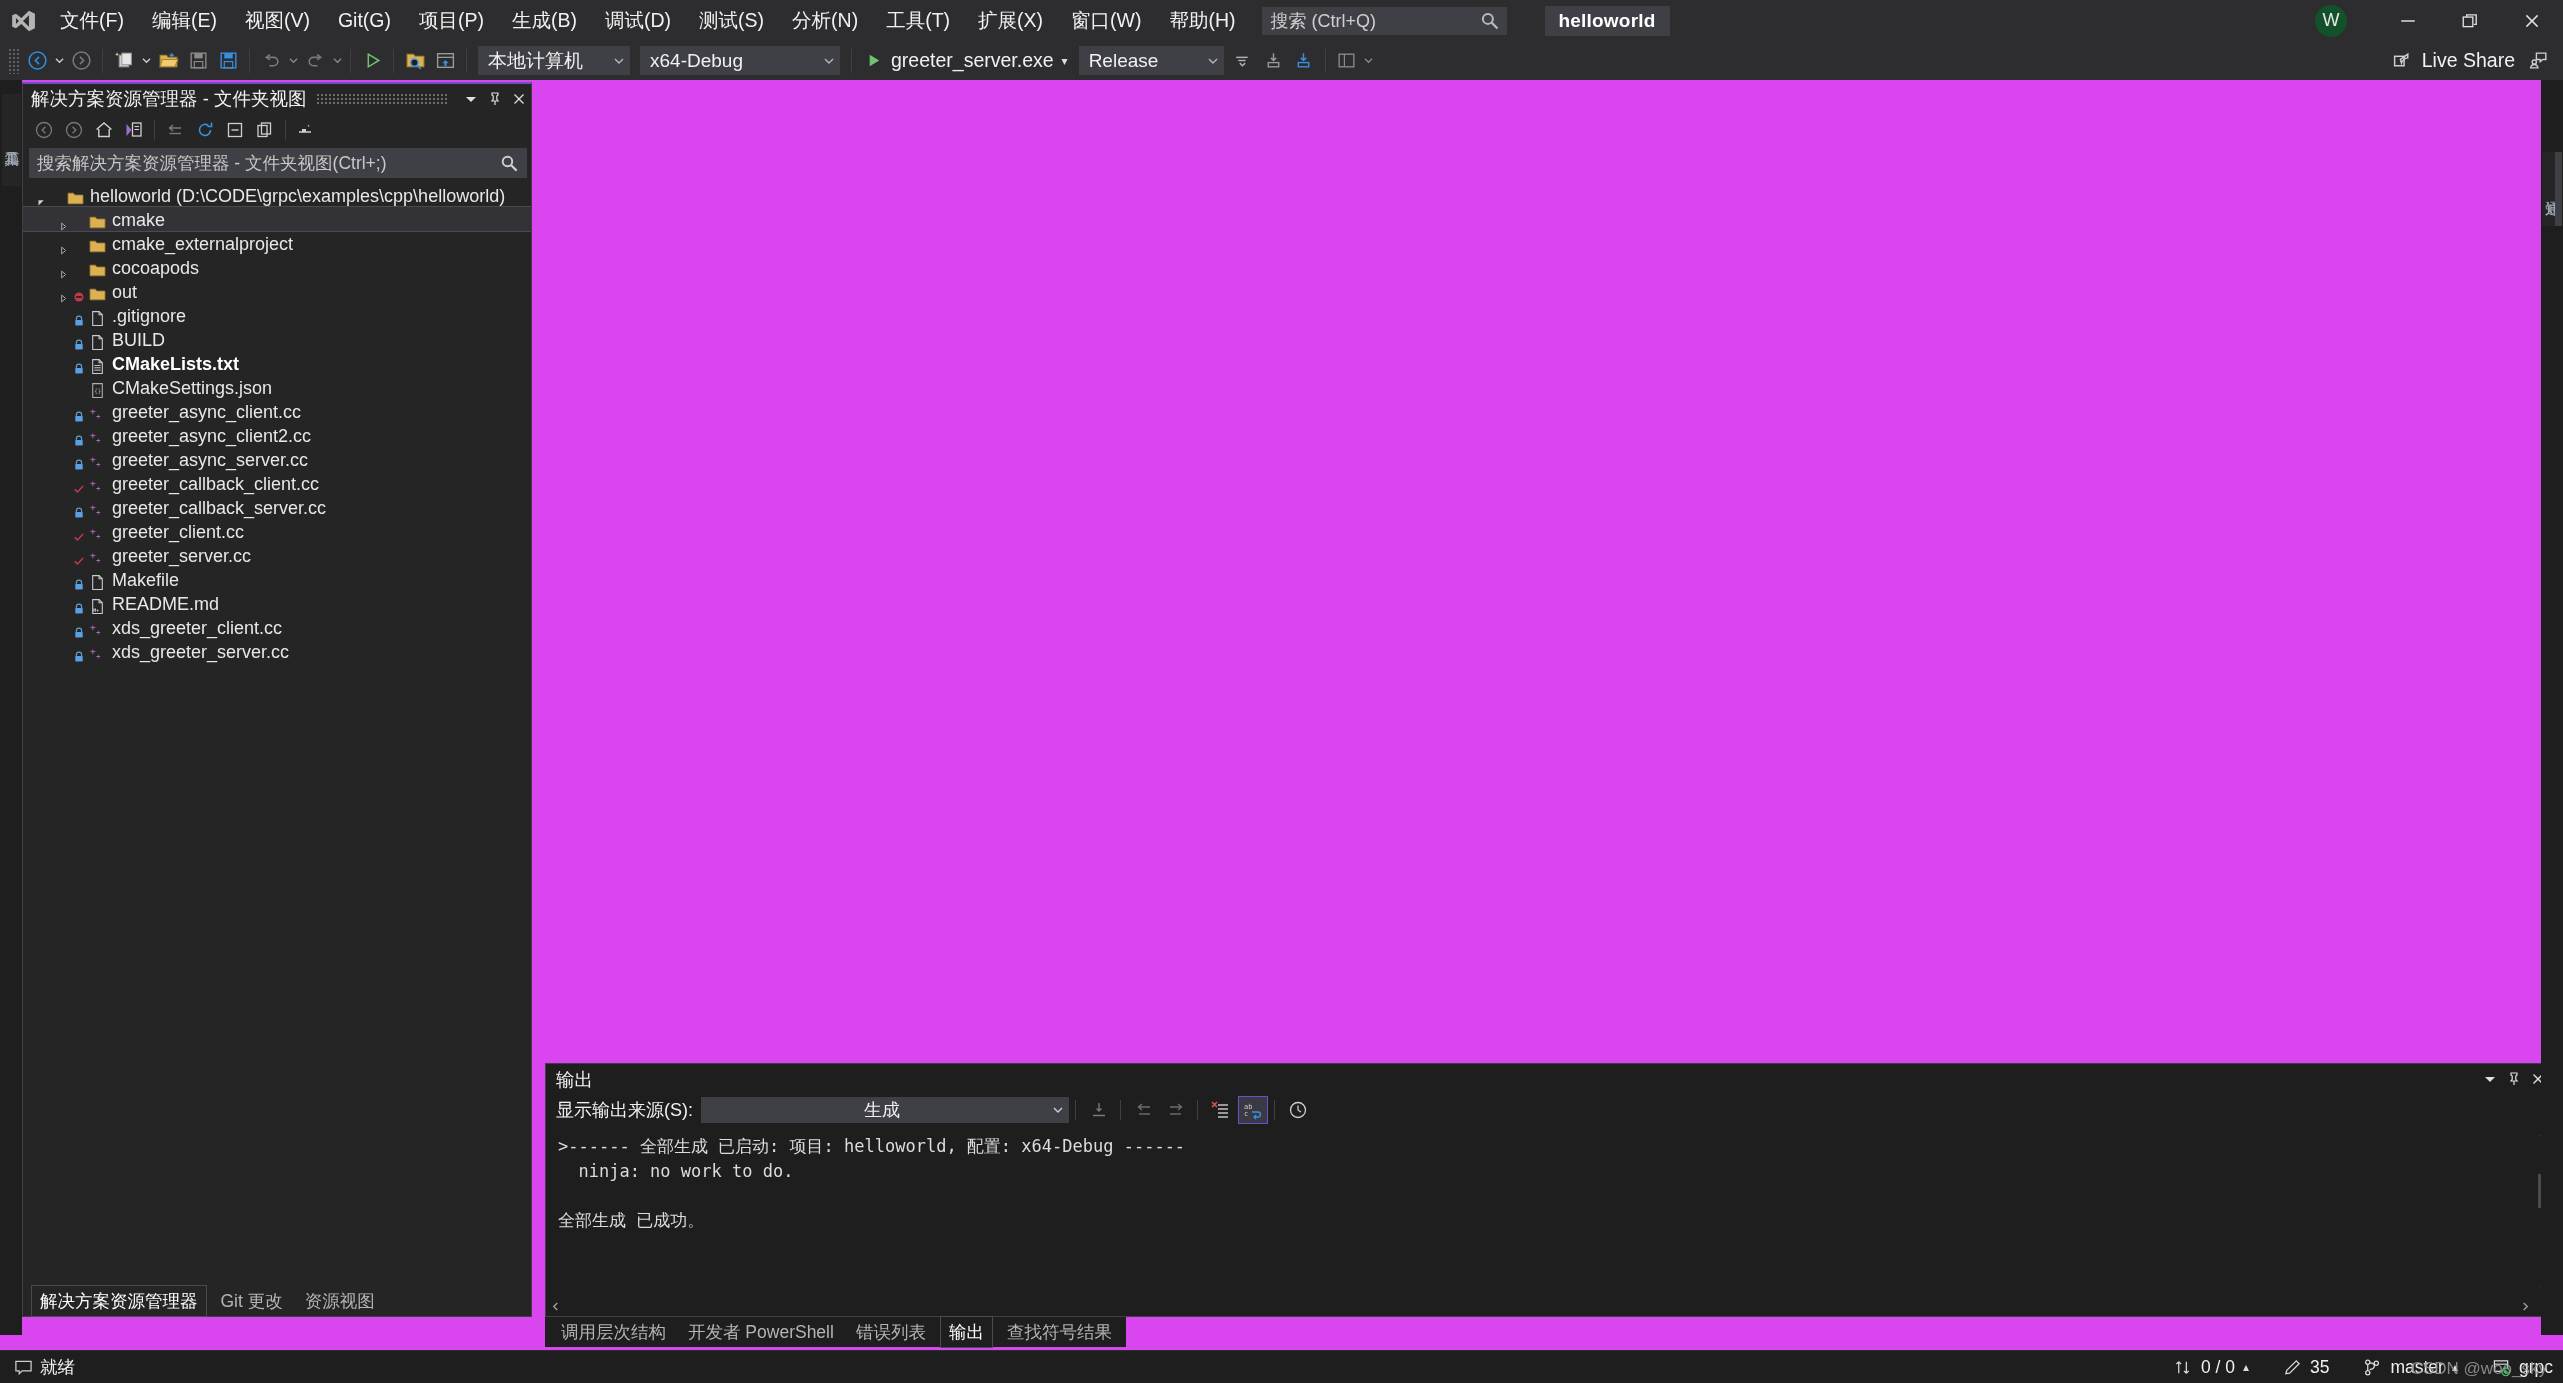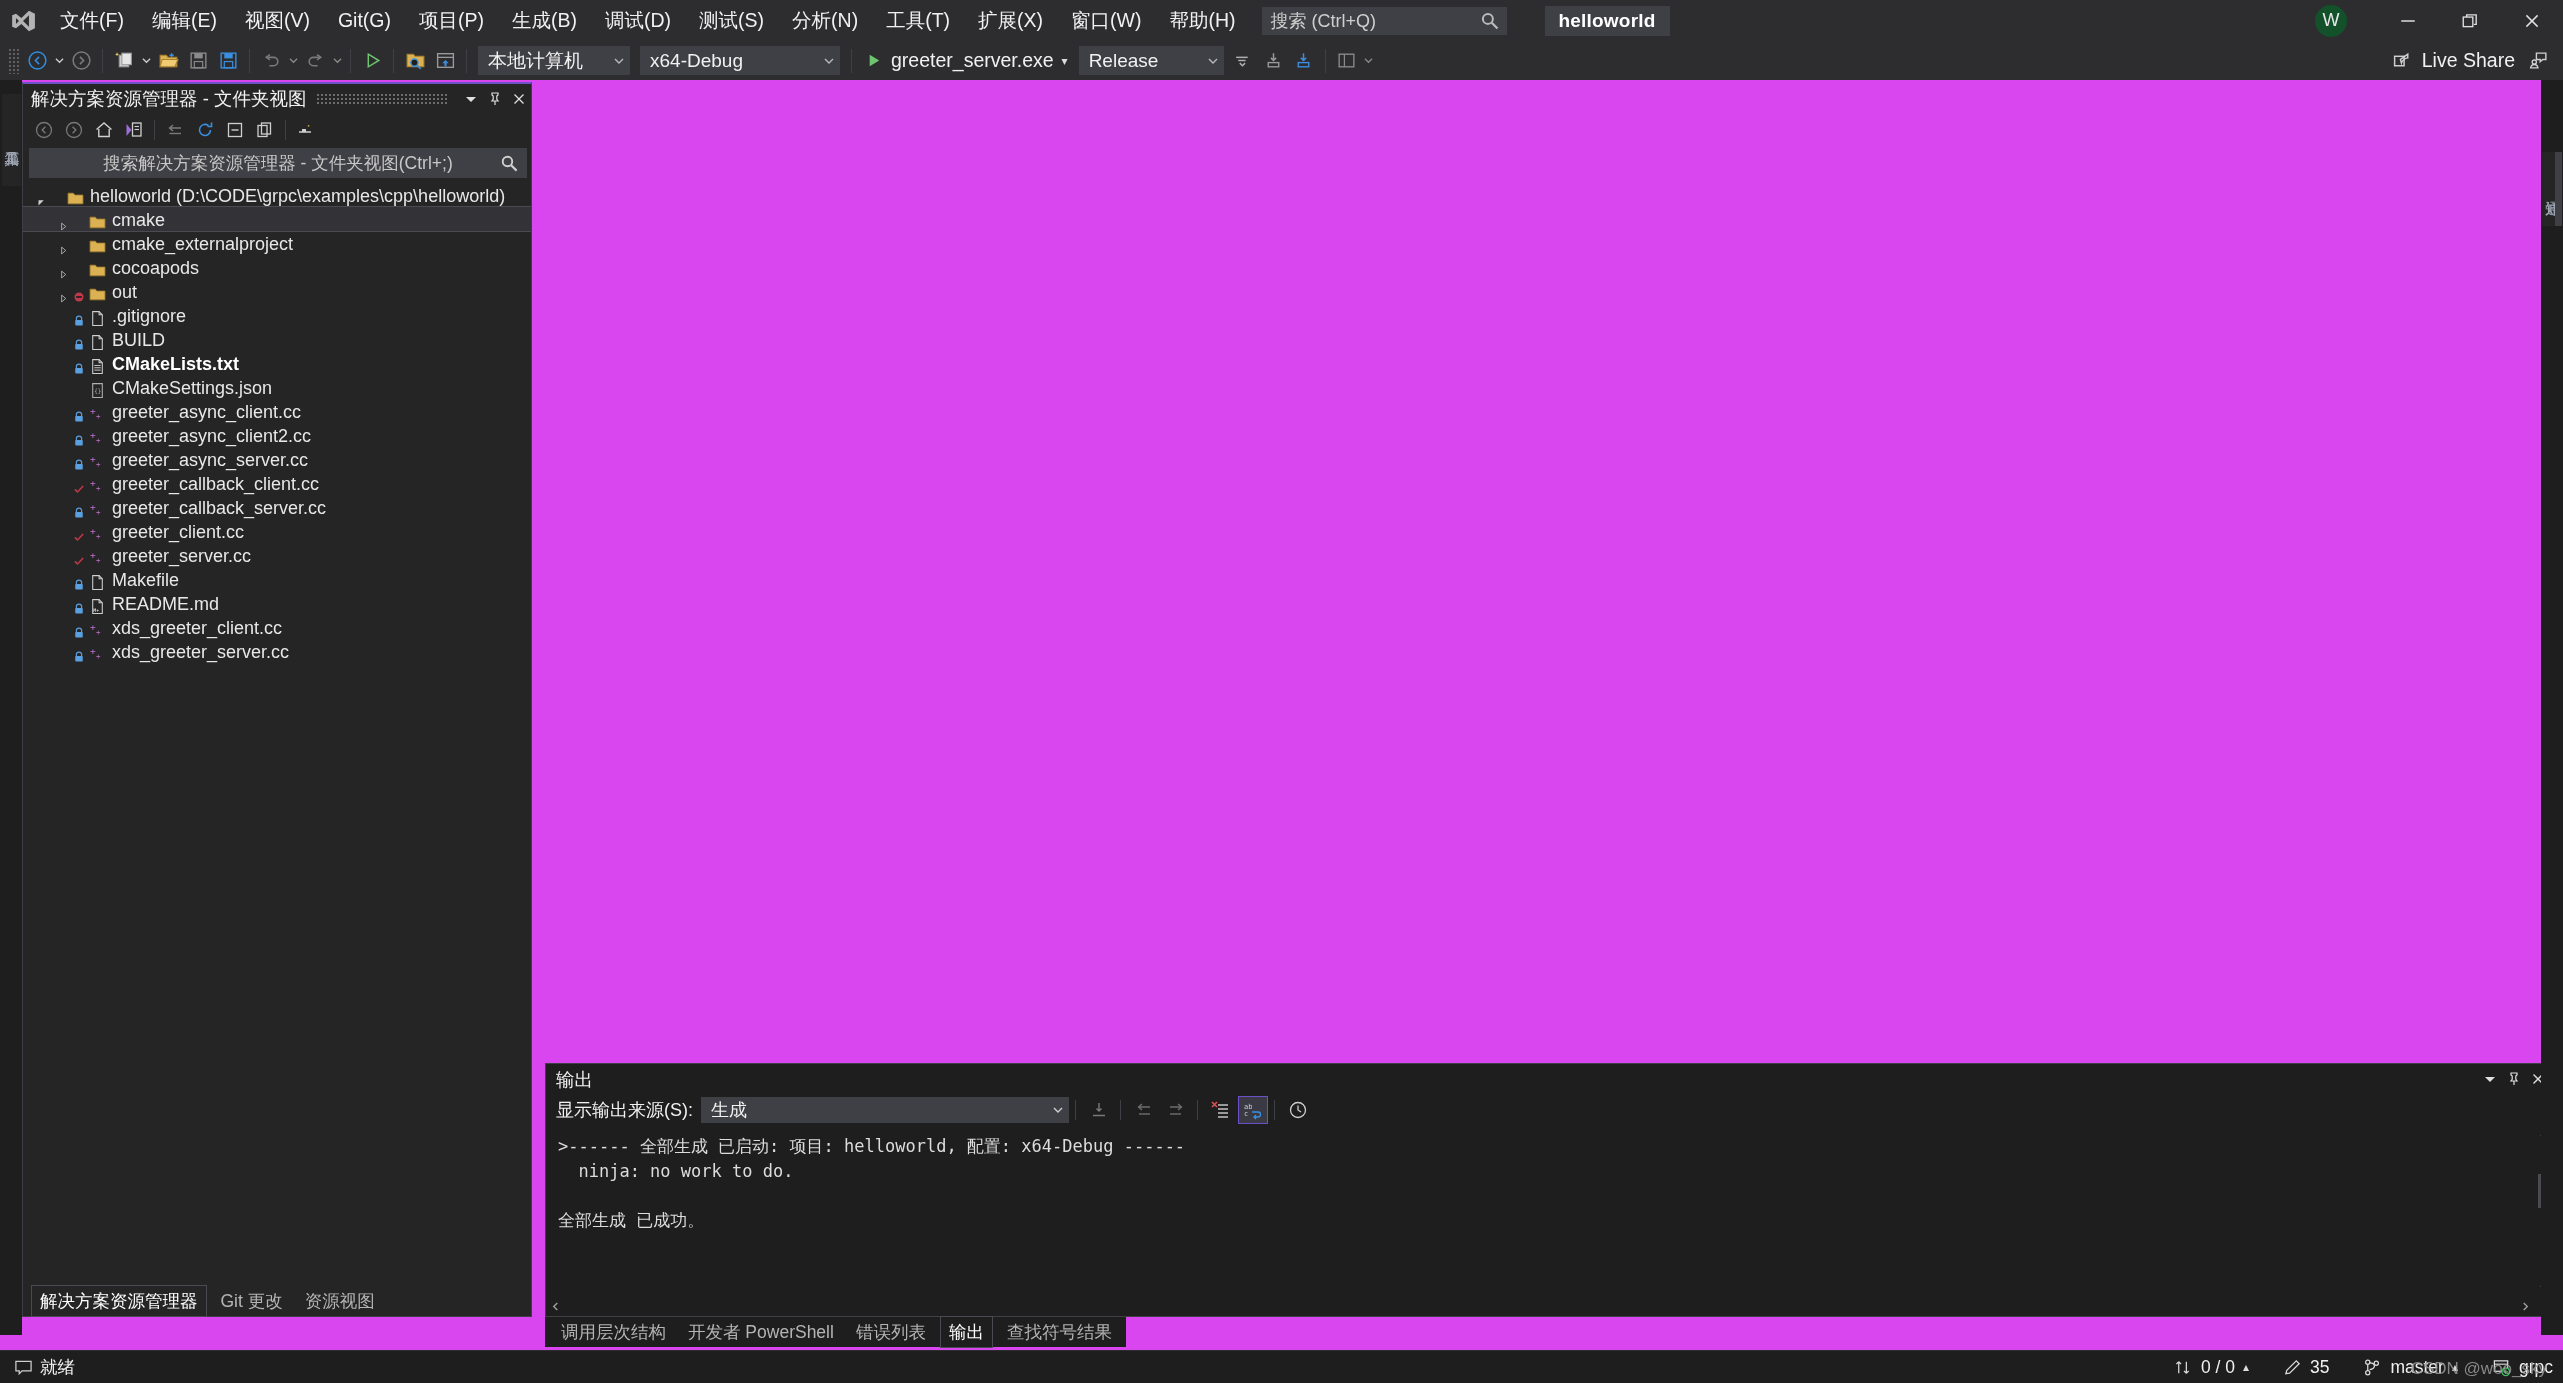--- a/index.html
+++ b/index.html
@@ -101,21 +101,21 @@
   .sol-hbtn { width:24px; height:26px; display:flex; align-items:center; justify-content:center; }
   .sol-hbtn svg { width:14px; height:14px; }
 
   .sol-tools { height:34px; display:flex; align-items:center; padding-left:6px; }
   .sbtn { width:30px; height:28px; display:flex; align-items:center; justify-content:center; }
   .sbtn svg { width:20px; height:20px; }
   .ssep { width:1px; height:20px; background:#3f3f46; margin:0 5px; }
 
   .sol-search {
     height:30px; margin:1px 4px 3px 6px; background:#3f3f46;
-    display:flex; align-items:center; padding:0 8px; position:relative;justify-content:center;
+    display:flex; align-items:center; padding:0 8px; position:relative;
   }
   .sol-search .ph { font-size:17.5px; color:#c8c8c8; white-space:nowrap; }
   .sol-search svg { position:absolute; right:8px; width:19px; height:19px; }
 
   .tree { flex:1; overflow:hidden; padding-top:2px; font-size:18px; }
   .trow { height:24px; display:flex; align-items:flex-end; white-space:nowrap; }
   .trow.sel { background:#333337; outline:1px solid #4a4a52; }
   .tw { display:inline-block; }
   .exp { width:16px; display:flex; align-items:center; justify-content:center; }
   .exp svg { width:9px; height:9px; }
@@ -141,21 +141,21 @@
   .out-hbtns { margin-left:auto; display:flex; align-items:center; padding-right:4px; }
   .out-hbtn { width:24px; height:26px; display:flex; align-items:center; justify-content:center; }
   .out-hbtn svg { width:14px; height:14px; }
 
   .out-tools { height:32px; display:flex; align-items:center; padding-left:10px; }
   .out-lab { font-size:18px; color:#f1f1f1; margin-right:8px; white-space:nowrap; }
   .out-combo {
     width:368px; height:26px; background:#3f3f46; display:flex; align-items:center;
     padding:0 6px 0 10px; font-size:18px; color:#f1f1f1; position:relative;
   }
-  .out-combo .cv { flex:1; }
+  .out-combo .cv { flex:1;text-align:center; }
   .obtn { width:30px; height:28px; display:flex; align-items:center; justify-content:center; margin-left:2px; }
   .obtn.on { border:1px solid #6d4fc7; background:#3a3a45; }
   .obtn svg { width:20px; height:20px; }
   .osep { width:1px; height:20px; background:#3f3f46; margin:0 6px; }
 
   .out-body {
     flex:1; position:relative; overflow:hidden;
     font-family:"DejaVu Sans Mono","Liberation Mono",monospace;
     font-size:17px; color:#dcdcdc; padding:8px 0 0 12px; line-height:1.45;
   }

